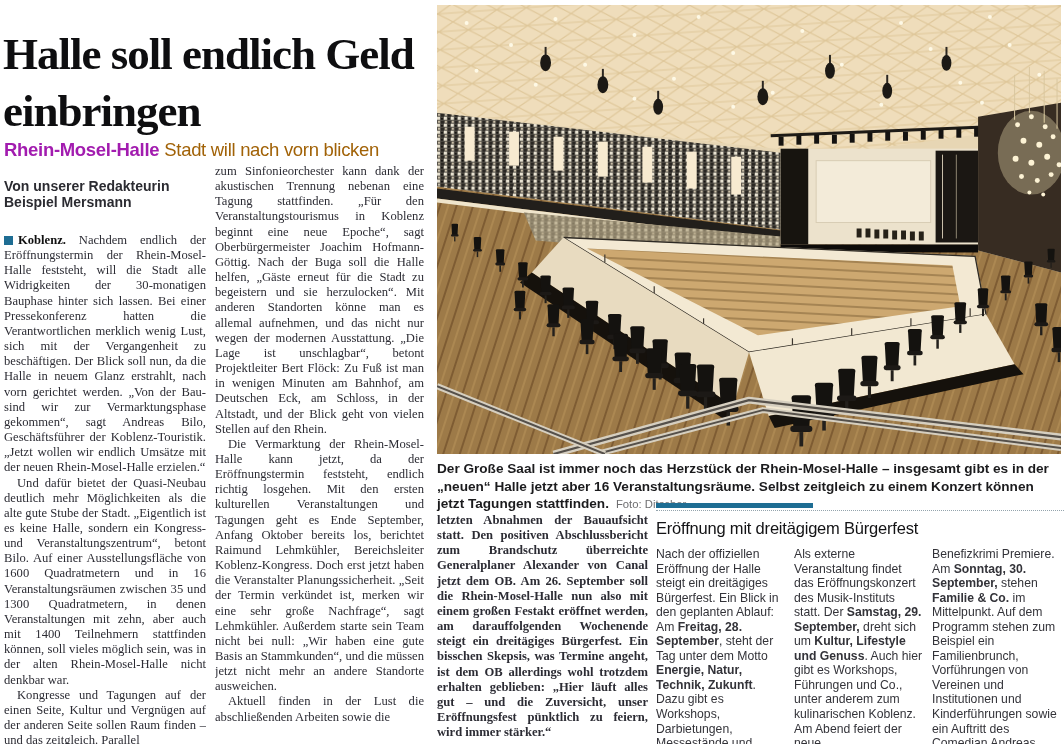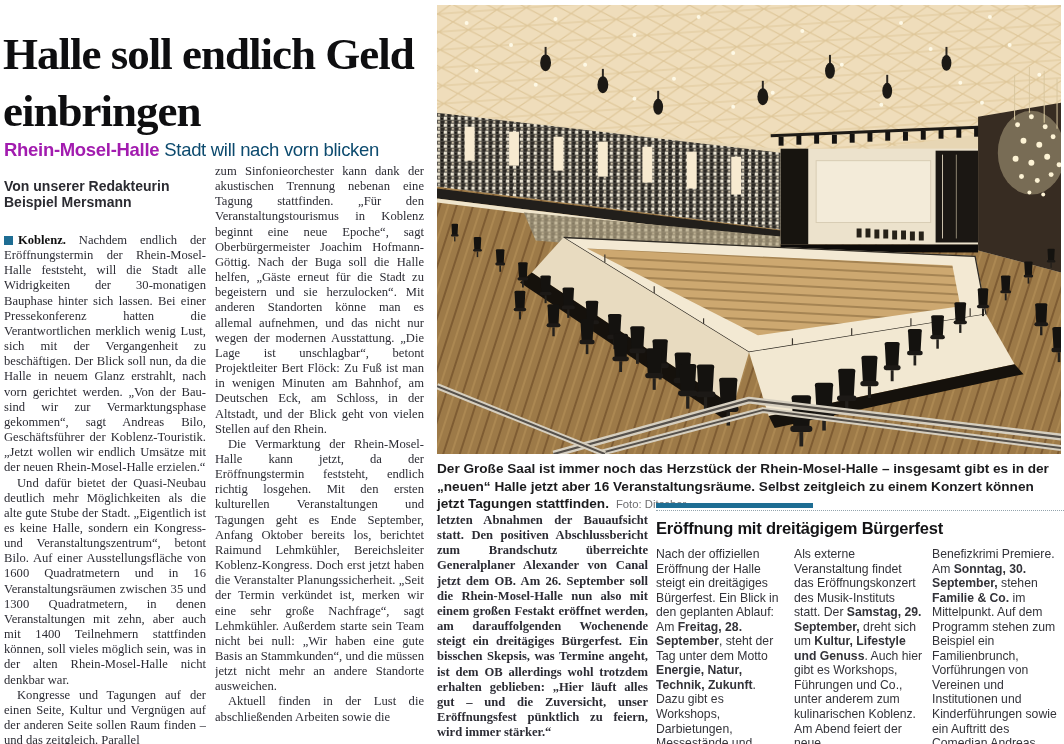--- a/index.html
+++ b/index.html
@@ -9,21 +9,21 @@
          font-family:"Liberation Serif", serif; color:#26262c; }
   .page { position:relative; width:1064px; height:744px; background:#fff;padding-left:33px; }
 
   .headline { position:absolute; left:3px; top:-4px; width:428px;
     font-family:"Liberation Serif", serif; font-weight:700; color:#0e0e10;
     font-size:45px; line-height:57px; letter-spacing:-1px; }
 
   .kicker { position:absolute; left:4px; top:139px; width:430px; white-space:nowrap;
     font-family:"Liberation Sans", sans-serif; font-size:18.5px; letter-spacing:-0.3px; }
   .kicker .topic { font-weight:700; color:#a21caf;text-align:center; }
-  .kicker .subtitle { font-weight:400; color:#0c4a6e; margin-left:5px; }
+  .kicker .subtitle { font-weight:400; color:#a16207; margin-left:5px; }
 
   .byline { position:absolute; left:4px; top:179px; width:220px;
     font-family:"Liberation Sans", sans-serif; font-size:14px; line-height:15.5px;
     font-weight:600; color:#2b2b31; }
 
   .bodycol { position:absolute; overflow:hidden;
     font-size:12.6px; line-height:15.15px; text-align:justify; color:#2c2c34; }
   .bodycol p { margin:0; }
   .bodycol p + p { text-indent:13px; }
   .col1 { left:4px;  top:213px; width:202px; height:531px;margin-top:20px; }
@@ -41,21 +41,21 @@
   .caption { position:absolute; left:437px; top:460px; width:626px;
     font-family:"Liberation Sans", sans-serif; font-size:13.6px; line-height:17.6px;
     font-weight:700; color:#1b1b1d; }
   .caption .credit { font-weight:400; font-size:11.3px; color:#6e6e70; margin-left:7px; }
 
   .infobox { position:absolute; left:656px; top:503px; width:408px; height:241px;
     font-family:"Liberation Sans", sans-serif; }
   .infobox .bar { width:157px; height:5px; background:var(--accent); }
   .infobox .rule { border-top:1px dotted #94a4ad; margin-top:2px; }
   .infobox h2 { margin:7px 0 0 0; font-size:16.5px; line-height:20px;
-    font-weight:700; color:#131315; letter-spacing:-0.2px; }
+    font-weight:400; color:#131315; letter-spacing:-0.2px; }
   .infobox .cols { display:flex; gap:8px; margin-top:9px; }
   .infobox .icol { font-size:12.2px; line-height:14.55px; color:#333339; }
   .infobox .icol:nth-child(1){ width:130px; }
   .infobox .icol:nth-child(2){ width:130px; }
   .infobox .icol:nth-child(3){ width:132px; }
 </style>
 </head>
 <body>
 
 <div class="page">

